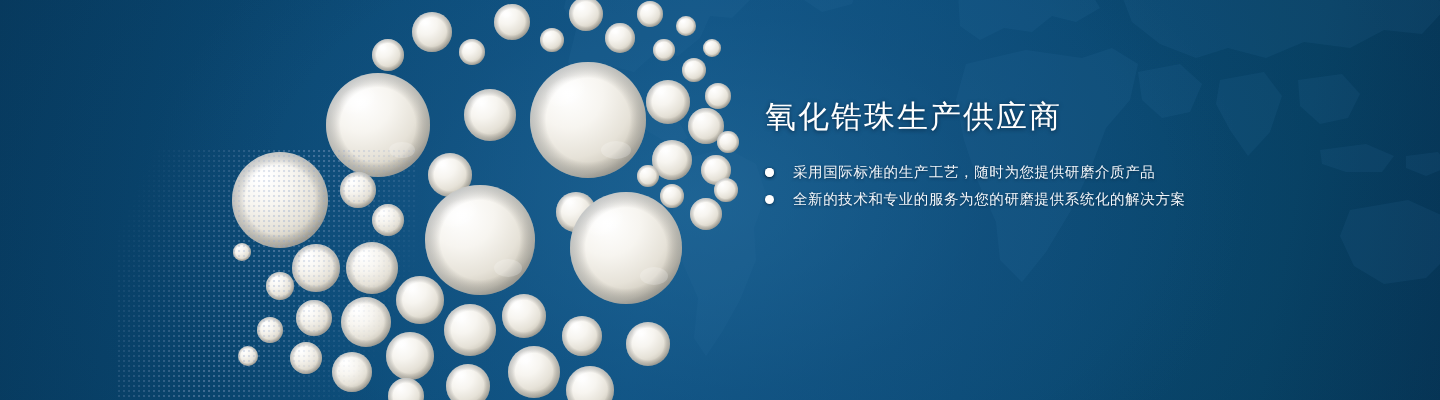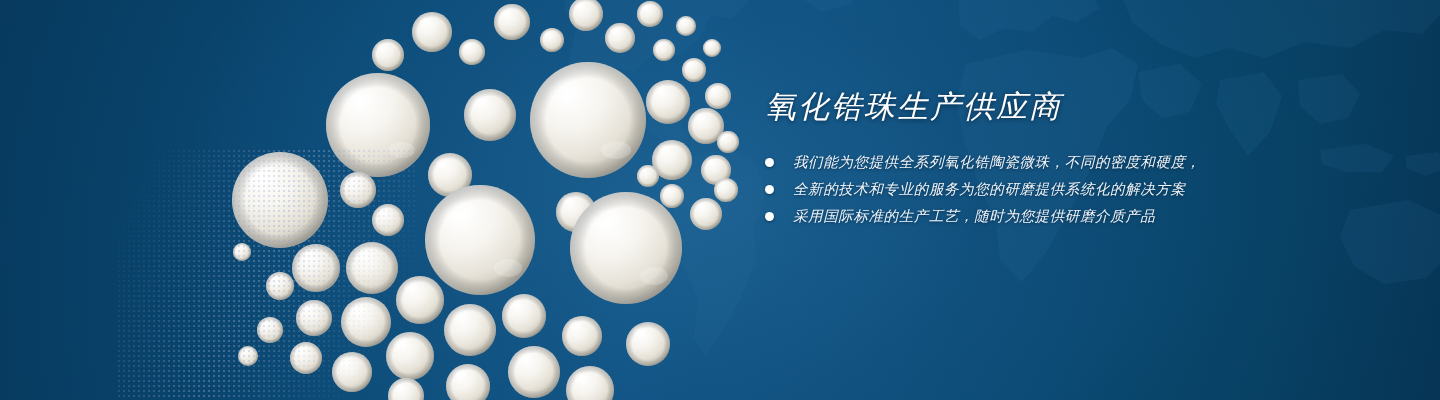--- a/index.html
+++ b/index.html
@@ -82,23 +82,22 @@
     background-size: 5px 5px;
     -webkit-mask-image: linear-gradient(115deg, rgba(0,0,0,0) 8%, rgba(0,0,0,0.9) 48%, rgba(0,0,0,0) 86%);
     mask-image: linear-gradient(115deg, rgba(0,0,0,0) 8%, rgba(0,0,0,0.9) 48%, rgba(0,0,0,0) 86%);
     opacity: .85;
   }
 
   
   .copy {
     position: absolute;
     left: 765px;
-    top: 90px;
+    top: 100px;
     width: 640px;
-    font-style: italic;
   }
 
   .headline {
     margin: 0 0 26px 0;
     font-size: 31px;
     line-height: 1.1;
     font-weight: normal;
     color: #ffffff;
     letter-spacing: 2px;
     text-shadow: 0 1px 4px rgba(0,20,40,0.65);
@@ -403,29 +402,28 @@
   <div class="halftone"></div>
 
   <div class="copy">
 
     <h1 class="headline">氧化锆珠生产供应商</h1>
 
     <ul class="bullets">
 
       <li class="bullet">
         <span class="dot"></span>
-        <span class="bullet-line">我们能为您提供全系列氧化锆陶瓷微珠，不同的密度和硬度，</span>
+      </li>
+
+      <li class="bullet">
+        <span class="dot"></span>
+        <span class="bullet-line">采用国际标准的生产工艺，随时为您提供研磨介质产品</span>
       </li>
 
       <li class="bullet">
         <span class="dot"></span>
         <span class="bullet-line">全新的技术和专业的服务为您的研磨提供系统化的解决方案</span>
       </li>
 
-      <li class="bullet">
-        <span class="dot"></span>
-        <span class="bullet-line">采用国际标准的生产工艺，随时为您提供研磨介质产品</span>
-      </li>
-
     </ul>
   </div>
 
 </div>
 
 </body></html>

